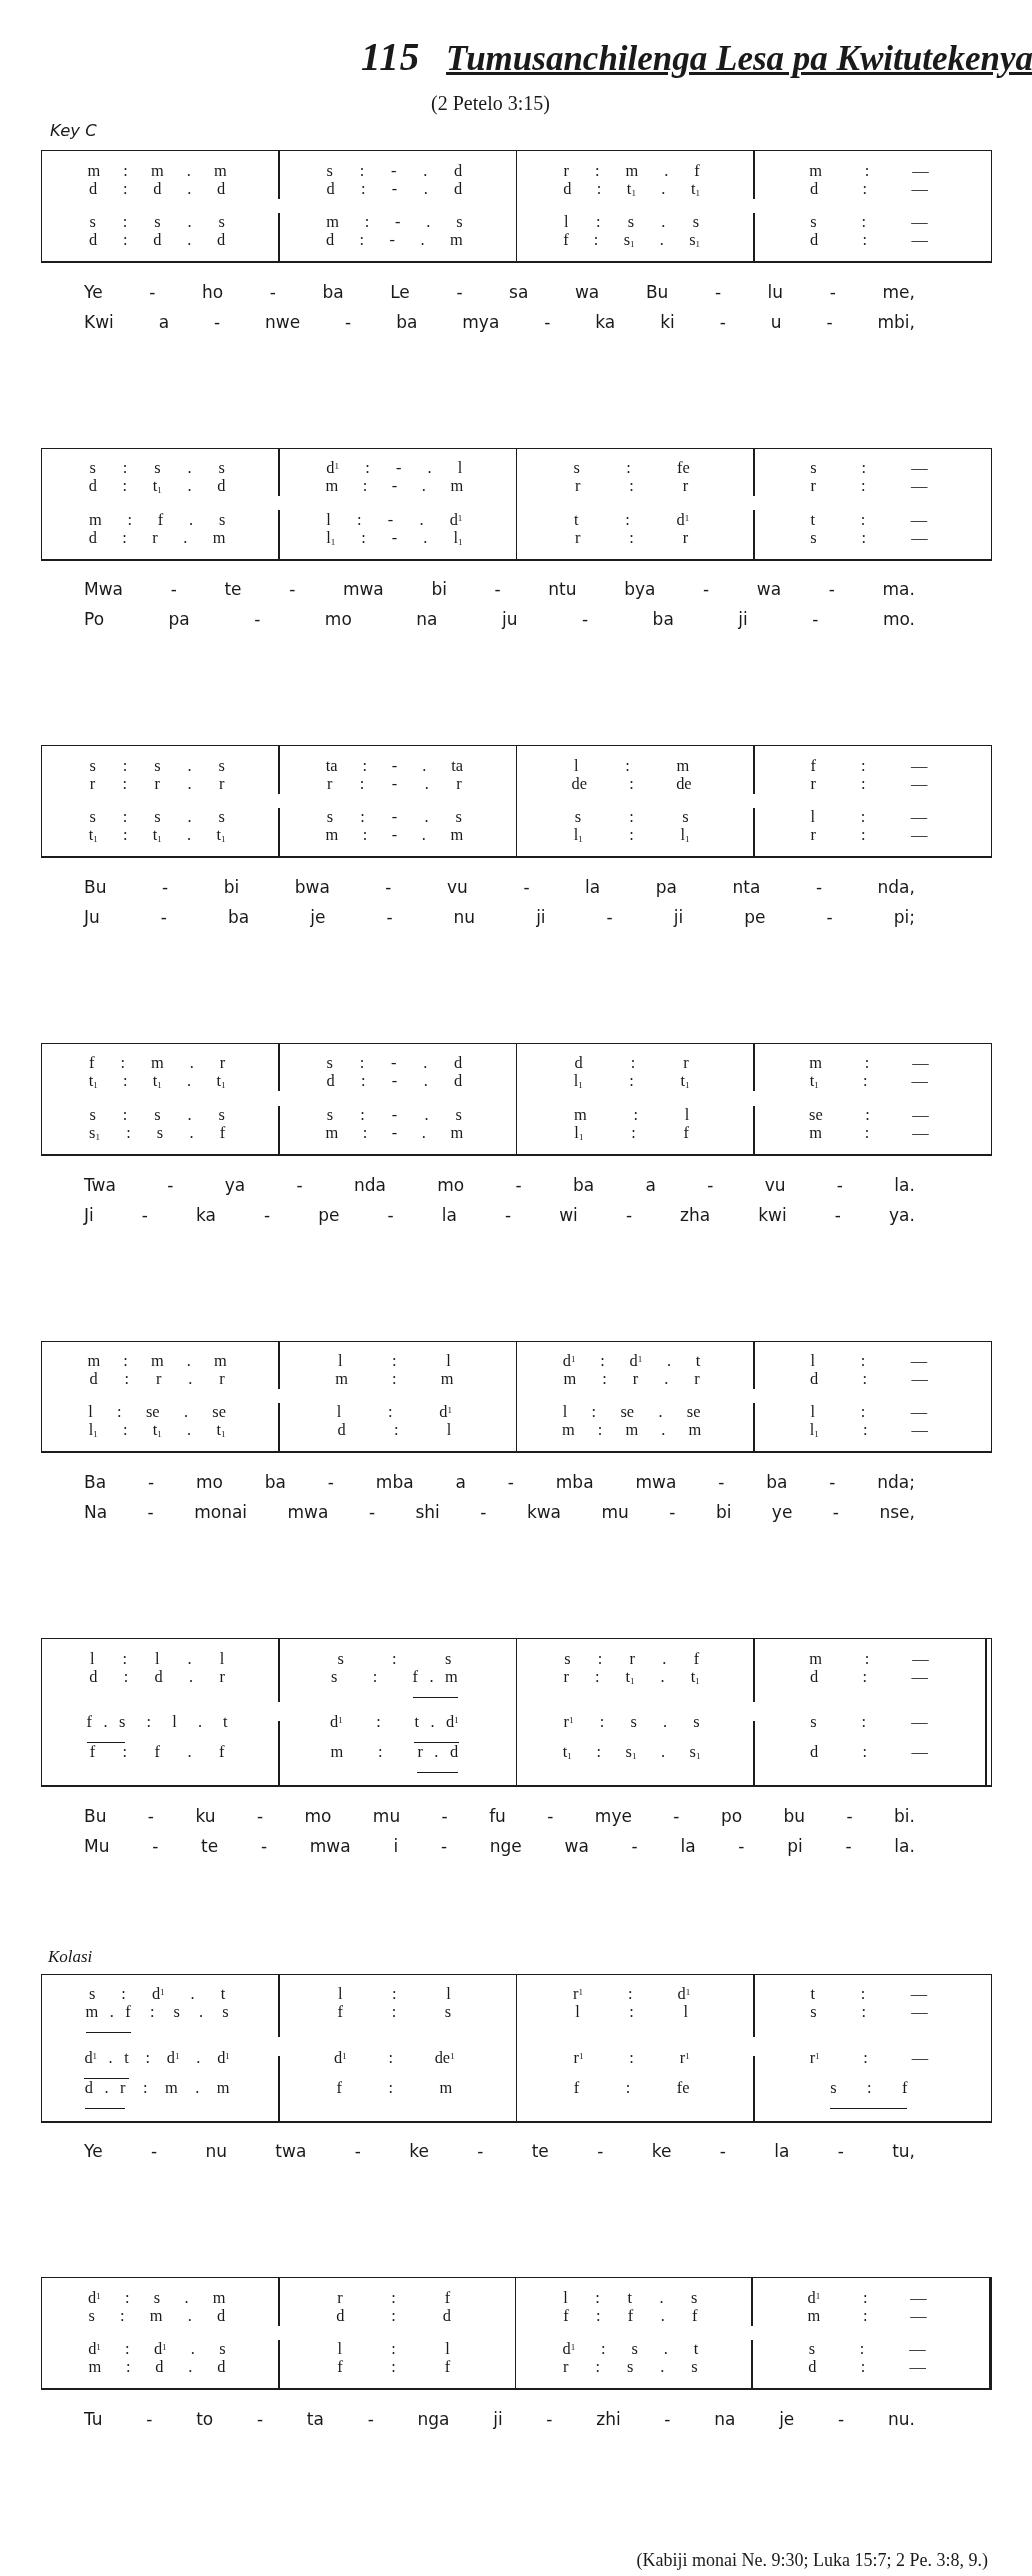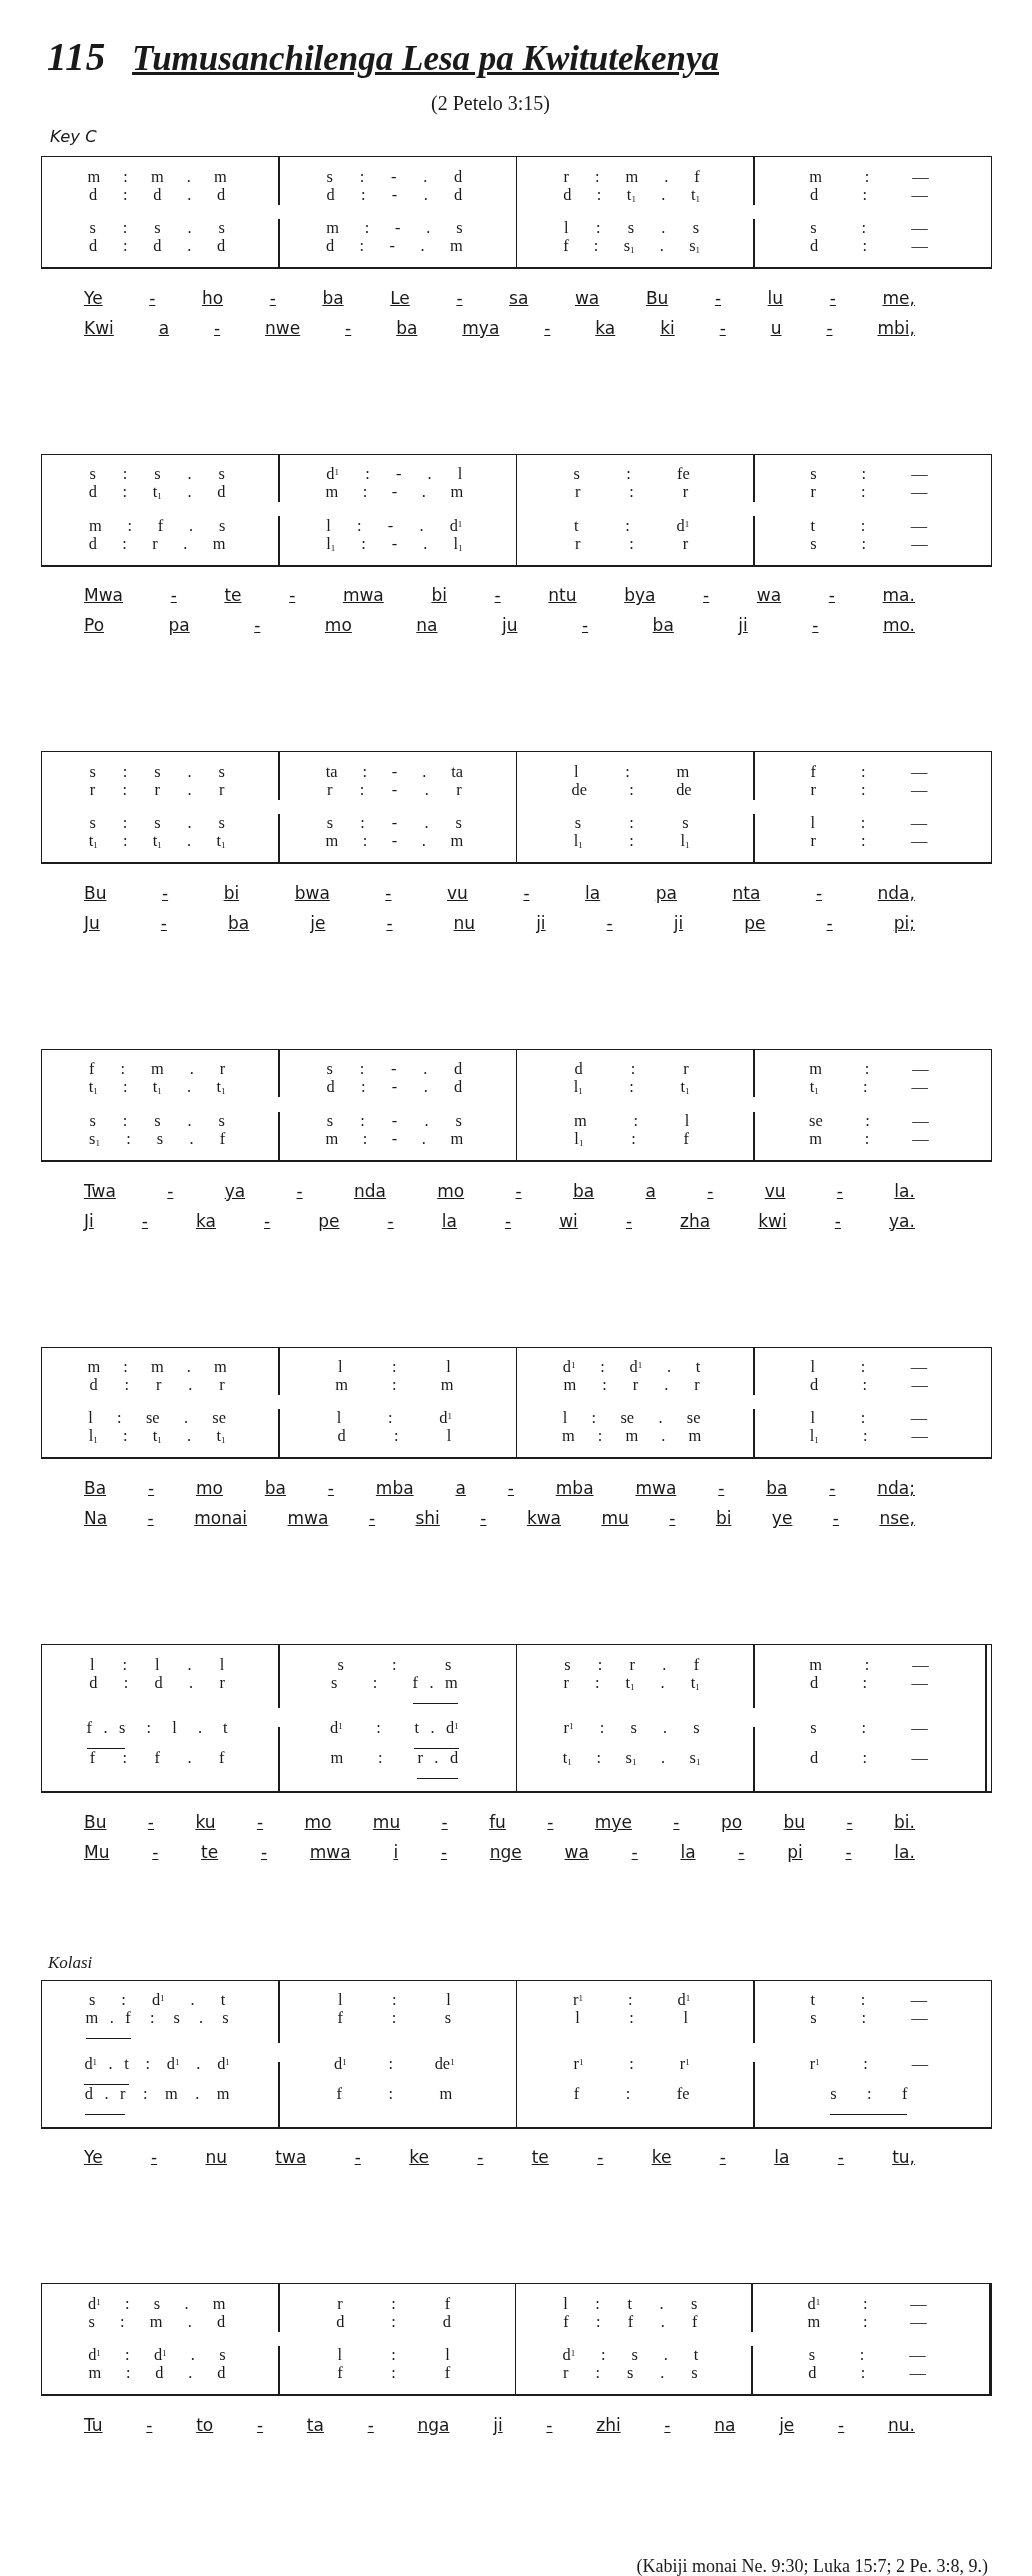--- a/index.html
+++ b/index.html
@@ -12,20 +12,21 @@
     font-family: "Liberation Serif", serif;
   }
 
   
   .header { padding-top: 34px; }
   .title-row {
     display: flex;
     align-items: baseline;
     gap: 26px;
     padding-left: 47px;
+    justify-content: flex-end;
   }
   .hymn-number {
     font-family: "Liberation Serif", serif;
     font-weight: bold;
     font-style: italic;
     font-size: 39px;
     letter-spacing: 0.9px;
   }
   .hymn-title {
     margin: 0;
@@ -40,21 +41,21 @@
     text-align: center;
     font-size: 20px;
     margin-top: 13px;
     margin-right: 52px;
   }
   .keysig {
     font-family: "DejaVu Sans", sans-serif;
     font-style: italic;
     font-size: 16.4px;
     padding-left: 50px;
-    margin-top: 12px;
+    margin-top: 6px;
     margin-bottom: 10.3px;
   }
 
   
   .score { margin: 0 41px; }
   .system { margin-bottom: 111px; }
   .system:nth-child(6) { margin-bottom: 86px; }
   .system:nth-child(7) { }
   .system:last-child { margin-bottom: 0; }
 
@@ -119,21 +120,20 @@
 
   
   .lyrics {
     display: flex;
     justify-content: space-between;
     margin: 0 77px 0 43px;
     font-family: "DejaVu Sans", sans-serif;
     font-size: 17px;
     line-height: 30px;
     color: #1a1a1a;
-    text-decoration: underline;
   }
   .lyrics.first { margin-top: 13.8px; }
 
   
   .footnote {
     text-align: right;
     margin: 116px 45px 0 0;
     font-family: "Liberation Serif", serif;
     font-size: 18px;
   }

